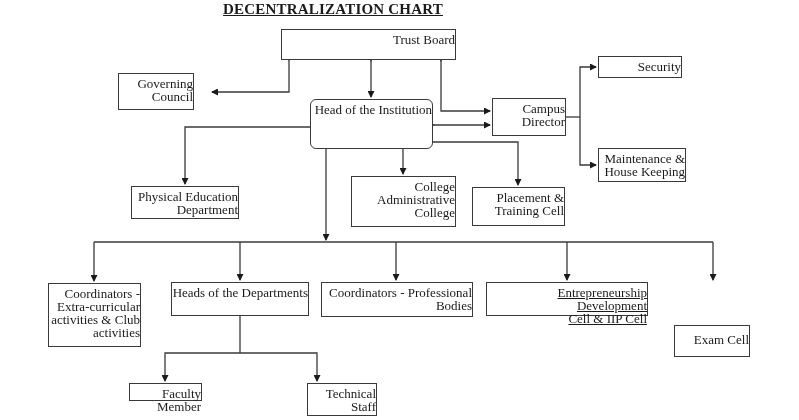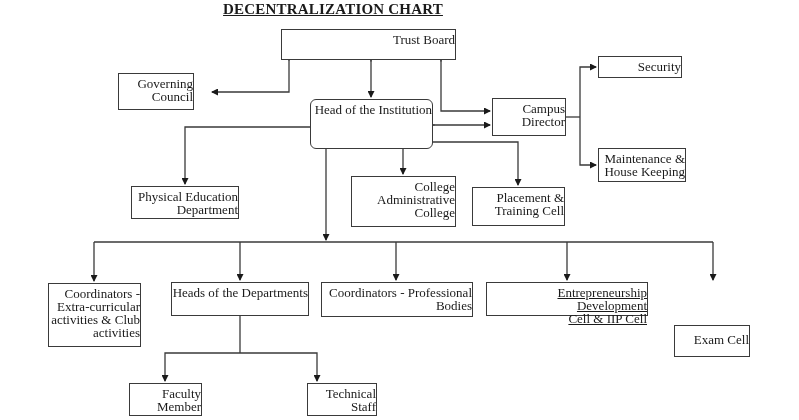--- a/index.html
+++ b/index.html
@@ -104,20 +104,20 @@
     <span>Coordinators - Professional</span>
     <span>Bodies</span>
   </div>
 <div class="box" style="left:486px;top:282px;width:162px;height:34px;text-decoration:underline;" title="Entrepreneurship Development Cell &amp; IIP Cell">
     <span>Entrepreneurship Development</span>
     <span>Cell &amp; IIP Cell</span>
   </div>
 <div class="box" style="left:674px;top:282px;width:76px;height:32px;padding-top:7px;margin-top:43px;" title="Exam Cell">
     <span>Exam Cell</span>
   </div>
-<div class="box" style="left:129px;top:383px;width:73px;height:33px;" title="Faculty Member">
+<div class="box" style="left:129px;top:383px;width:73px;height:18px;" title="Faculty Member">
     <span>Faculty</span>
     <span>Member</span>
   </div>
 <div class="box" style="left:283px;top:383px;width:70px;height:33px;margin-left:24px;" title="Technical Staff">
     <span>Technical</span>
     <span>Staff</span>
   </div>
 
 </body></html>

